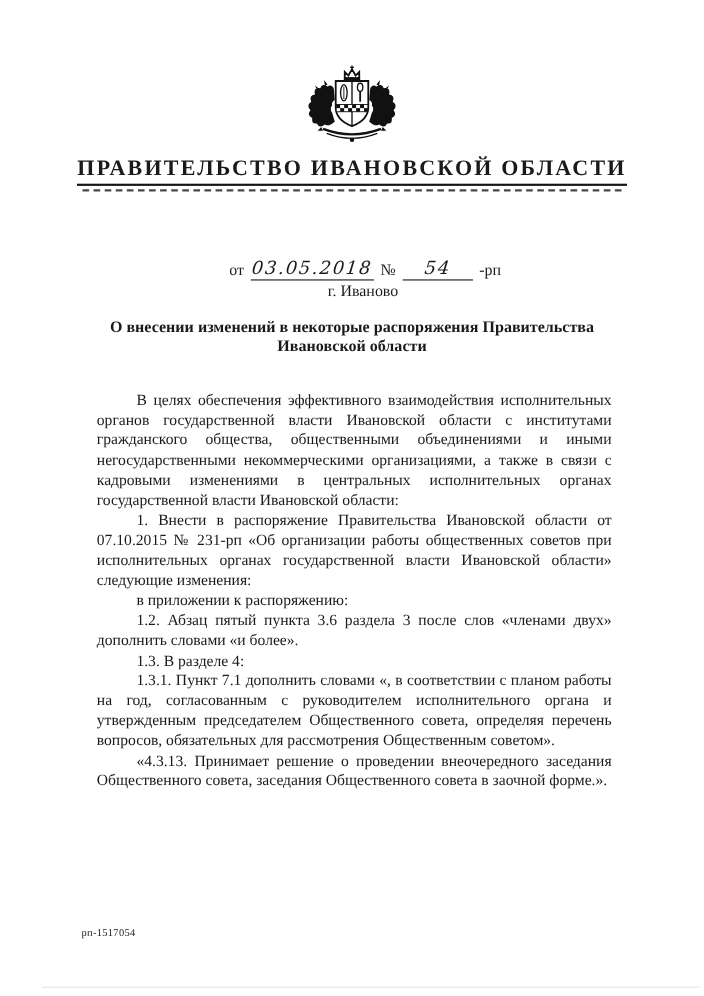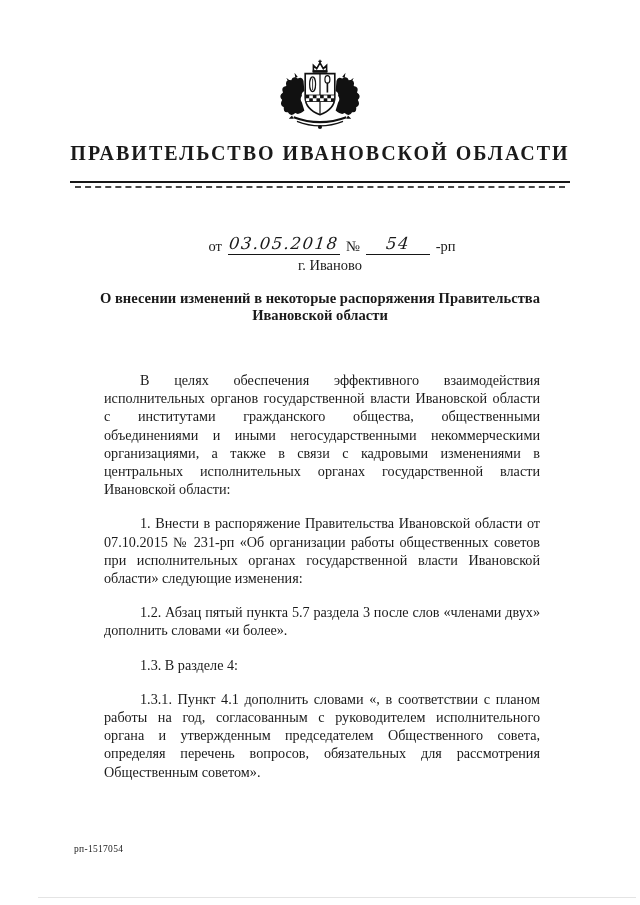--- a/index.html
+++ b/index.html
@@ -17,21 +17,21 @@
   }
   .org-name{
     position:absolute;top:142px;left:0;width:100%;
     text-align:center;
     font-weight:bold;font-size:20px;letter-spacing:2px;
     white-space:nowrap;
   }
   .org-name-inner{
     display:inline-block;position:relative;
     border-bottom:2px solid #161616;
-    padding-bottom:16px;
+    padding-bottom:2px;
   }
   .org-name-inner::after{
     content:"";position:absolute;left:1%;right:1%;bottom:-7px;
     border-top:2px dashed rgba(25,25,25,.8);
   }
   .doc-type{
     position:absolute;top:184px;left:0;width:100%;
     text-align:center;font-weight:bold;font-size:16px;letter-spacing:4px;
     white-space:nowrap;
   }
@@ -63,21 +63,21 @@
   .title{
     position:absolute;top:290px;left:70px;right:70px;
     text-align:center;font-weight:bold;
     font-size:14.6px;line-height:16.6px;
   }
   .body{
     position:absolute;top:355px;left:88px;right:84px;
     font-size:14.2px;line-height:18.2px;
     text-align:justify;
   }
-  .body p{margin:16px;text-indent:36px;}
+  .body p{margin:0;text-indent:36px;}
   .footer-code{
     position:absolute;top:834px;left:74px;
     font-size:9.5px;letter-spacing:0.3px;color:#222;margin-top:10px;
   }
   .scan-line{
     position:absolute;top:897px;left:38px;width:598px;height:1px;
     background:#e4e4e4;
   }
   svg .ln{stroke:#111;fill:none;}
   svg .blk{fill:#111;stroke:none;}
@@ -136,21 +136,23 @@
     <span>от</span><span class="blank blank-date"><span class="hand">03.05.2018</span></span><span>№</span><span class="blank blank-num"><span class="hand">54</span></span><span>-рп</span>
   </div>
 
   <div class="city">г. Иваново</div>
 
   <div class="title">О внесении изменений в некоторые распоряжения Правительства Ивановской области</div>
 
   <div class="body">
       <p class="body-para">В целях обеспечения эффективного взаимодействия исполнительных органов государственной власти Ивановской области с институтами гражданского общества, общественными объединениями и иными негосударственными некоммерческими организациями, а также в связи с кадровыми изменениями в центральных исполнительных органах государственной власти Ивановской области:</p>
       <p class="body-para">1. Внести в распоряжение Правительства Ивановской области от 07.10.2015 № 231-рп «Об организации работы общественных советов при исполнительных органах государственной власти Ивановской области» следующие изменения:</p>
-      <p class="body-para">1.2. Абзац пятый пункта 5.7 раздела 3 после слов «членами двух» дополнить словами «и более».</p>
+      <p class="body-para">в приложении к распоряжению:</p>
+      <p class="body-para">1.2. Абзац пятый пункта 3.6 раздела 3 после слов «членами двух» дополнить словами «и более».</p>
       <p class="body-para">1.3. В разделе 4:</p>
-      <p class="body-para">1.3.1. Пункт 4.1 дополнить словами «, в соответствии с планом работы на год, согласованным с руководителем исполнительного органа и утвержденным председателем Общественного совета, определяя перечень вопросов, обязательных для рассмотрения Общественным советом».</p>
+      <p class="body-para">1.3.1. Пункт 7.1 дополнить словами «, в соответствии с планом работы на год, согласованным с руководителем исполнительного органа и утвержденным председателем Общественного совета, определяя перечень вопросов, обязательных для рассмотрения Общественным советом».</p>
+      <p class="body-para">«4.3.13. Принимает решение о проведении внеочередного заседания Общественного совета, заседания Общественного совета в заочной форме.».</p>
     </div>
 
   <div class="footer-code">рп-1517054</div>
 
   <div class="scan-line"></div>
 </div>
 
 </body></html>

